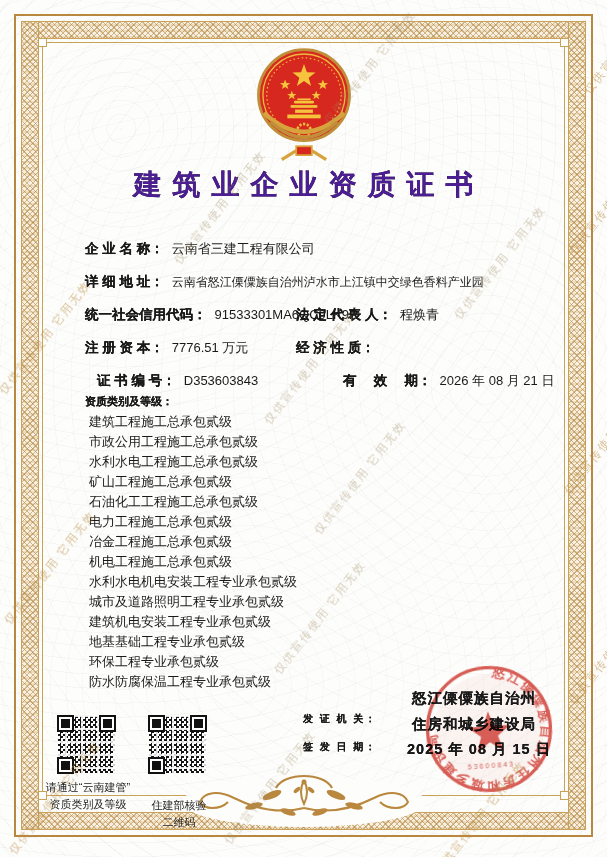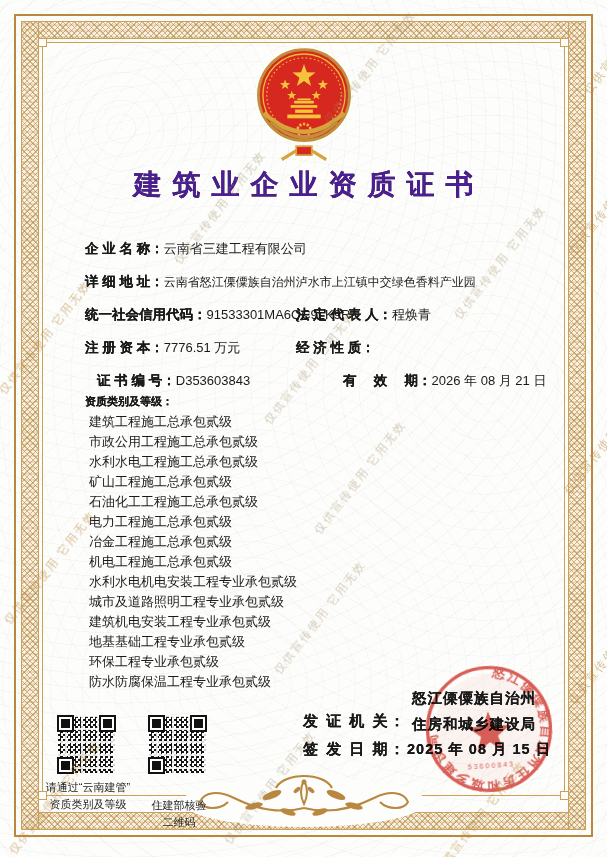--- a/index.html
+++ b/index.html
@@ -37,21 +37,21 @@
   .wm{position:absolute;white-space:nowrap;font-size:11.5px;letter-spacing:2px;
       color:rgba(158,135,95,.42);transform:rotate(-52deg);pointer-events:none;z-index:5;}
   .wm.gold{color:rgba(185,140,65,.55);}
   
   .emblem{position:absolute;left:50%;transform:translateX(-50%);top:44px;width:112px;height:120px;}
   
   .title{position:absolute;left:0;right:0;top:166px;text-align:center;
     font-size:28px;font-weight:700;letter-spacing:11px;text-indent:11px;color:#4c1d95;
     text-shadow:0 0 .5px #141414;}
   
-  .cell{position:absolute;font-size:13px;display:flex;align-items:flex-start;line-height:1.3;}
+  .cell{position:absolute;font-size:13px;display:flex;align-items:flex-start;line-height:1.3;gap:8px;}
   .lbl{font-weight:700;font-size:13.5px;white-space:nowrap;text-shadow:0 0 .4px #000;}
   .val{padding-top:1px;}
   .c-company{left:85px;top:240px;}
   .c-address{left:85px;top:273px;} .c-address .val{font-size:12px;padding-top:2px;}
   .c-credit{left:85px;top:306px;}
   .c-legal{left:296px;top:306px;}
   .c-capital{left:85px;top:339px;}
   .c-nature{left:296px;top:339px;} .c-nature .val{width:172px;}
   .c-certno{left:97px;top:372px;}
   .c-validity{left:296px;top:372px;margin-left:47px;}
@@ -67,21 +67,21 @@
       repeating-conic-gradient(#161616 0% 25%, #ffffff 0% 50%);
     background-size:auto,auto,5px 5px;}
   .qr1{left:58px;top:716px;} .qr2{left:149px;top:716px;}
   .finder{position:absolute;width:13px;height:13px;border:2px solid #111;background:#fff;}
   .finder::after{content:"";position:absolute;inset:2px;background:#111;}
   .f-tl{left:-1px;top:-1px;} .f-tr{right:-1px;top:-1px;} .f-bl{left:-1px;bottom:-1px;}
   .qr-cap{position:absolute;font-size:11px;text-align:center;line-height:17px;color:#222;}
   .cap1{left:18px;top:779px;width:140px;}
   .cap2{left:134px;top:797px;width:90px;}
   
-  .iss-lbl{position:absolute;font-size:15px;font-weight:700;letter-spacing:2px;text-shadow:0 0 .4px #000;}
+  .iss-lbl{position:absolute;font-size:10px;font-weight:700;letter-spacing:2px;text-shadow:0 0 .4px #000;}
   .iss-val{position:absolute;font-size:14.5px;font-weight:700;letter-spacing:1px;text-shadow:0 0 .4px #000;}
   .l-auth{left:303px;top:712px;} .l-date{left:303px;top:740px;}
   .v-auth1{left:412px;top:689px;} .v-auth2{left:412px;top:715px;}
   .v-date{left:407px;top:740px;}
   .seal{position:absolute;left:422px;top:662px;width:134px;height:134px;
     opacity:.82;mix-blend-mode:multiply;transform:rotate(-4deg);z-index:4;}
   .content{position:relative;z-index:3;}
 </style>
 </head>
 <body>

